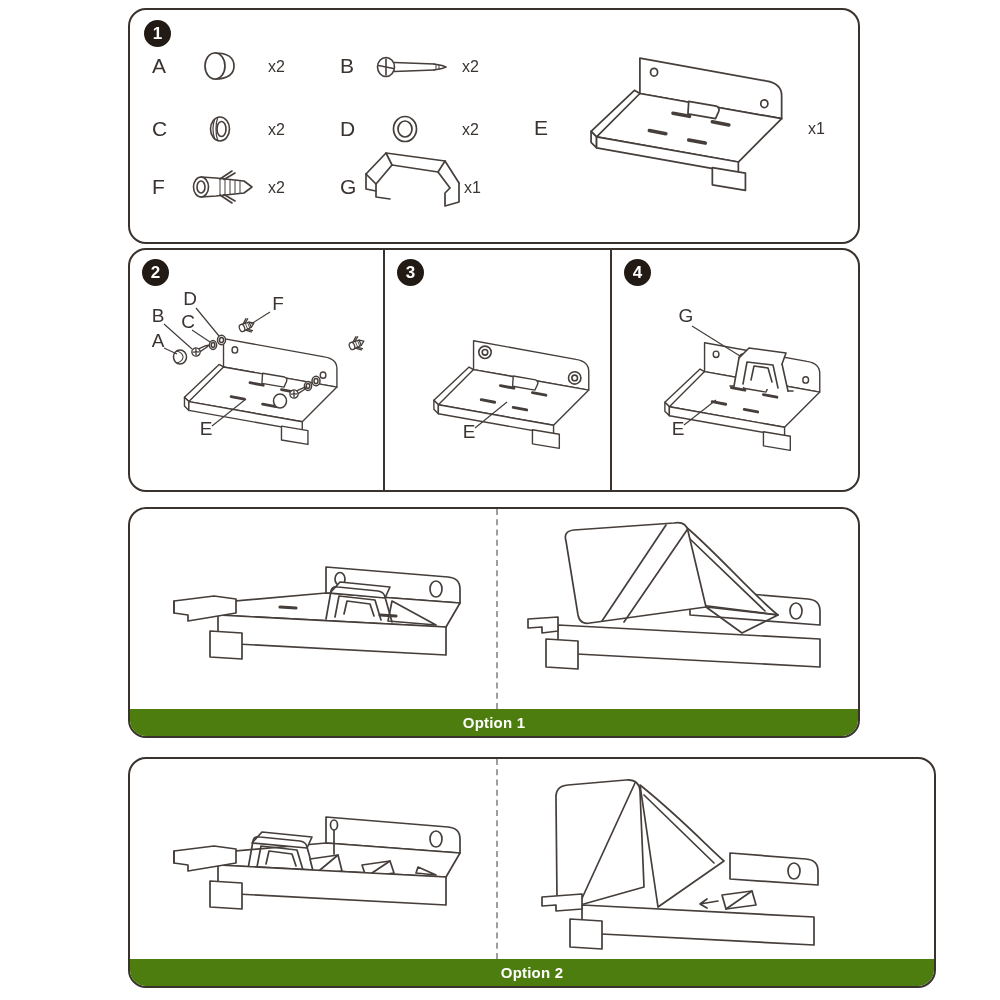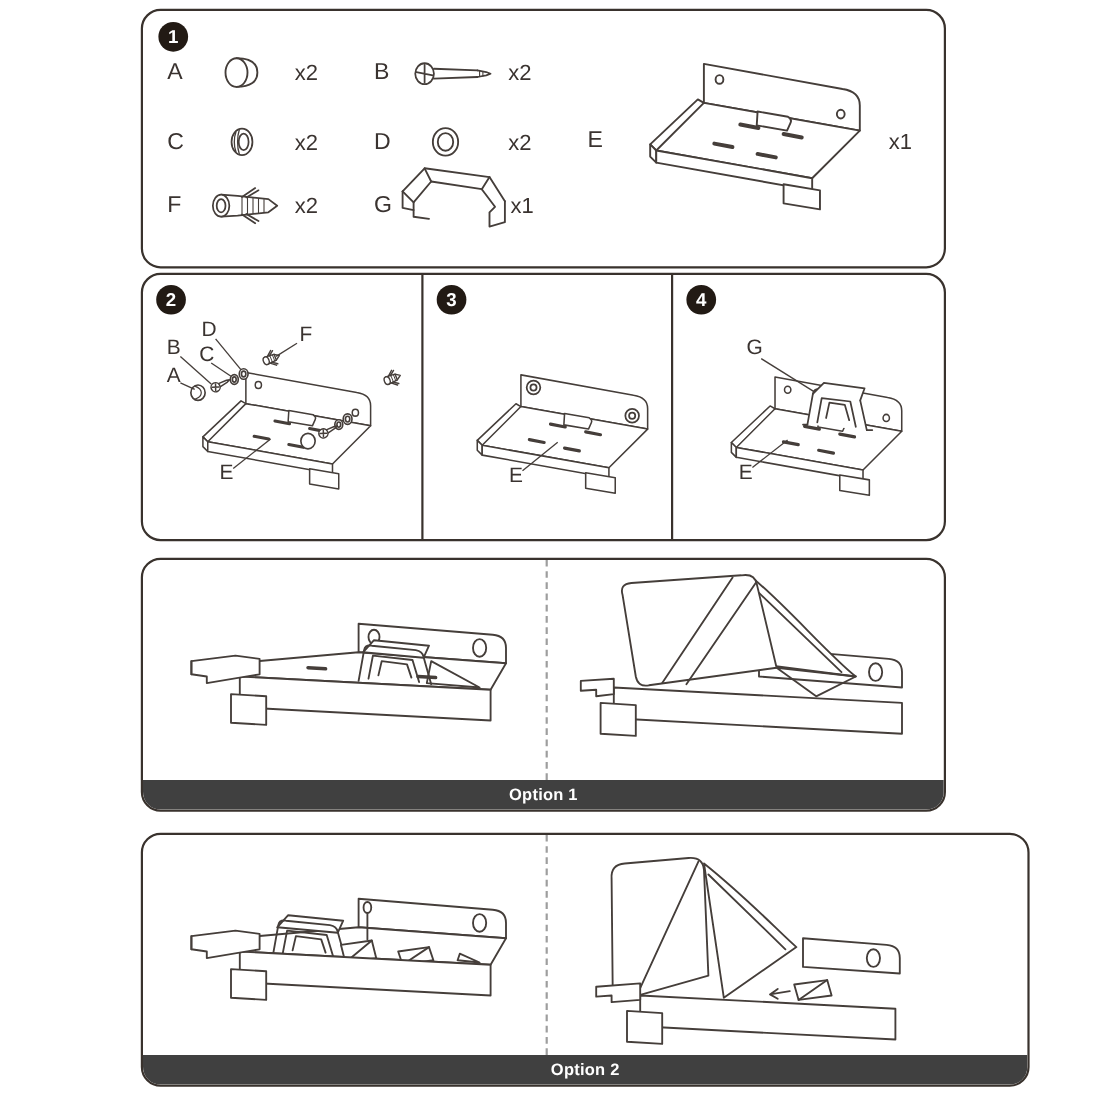--- a/index.html
+++ b/index.html
@@ -4,29 +4,29 @@
 <style>
   html,body{margin:0;padding:0;background:#ffffff;}
   *{box-sizing:border-box;}
   .page{position:relative;width:1000px;height:1000px;background:#ffffff;
         font-family:"Liberation Sans",sans-serif;color:#3a3330;}
   .panel{position:absolute;background:#fff;border:2px solid #39322d;border-radius:18px;}
   .badge{position:absolute;width:27px;height:27px;border-radius:50%;background:#221a14;
          color:#fff;font-weight:bold;font-size:17px;display:flex;align-items:center;
          justify-content:center;line-height:1;}
   .plabel{position:absolute;font-size:21px;line-height:24px;color:#3a3330;}
-  .qty{position:absolute;font-size:20px;line-height:24px;color:#3a3330;}
+  .qty{position:absolute;font-size:16px;line-height:24px;color:#3a3330;}
   .picon{position:absolute;}
   .steps-row{display:flex;overflow:hidden;}
   .step-cell{position:relative;height:100%;}
   .step-cell.sep{border-right:2px solid #39322d;}
   .opt-panel{overflow:hidden;}
   .opt-divider{position:absolute;left:366px;top:0;height:calc(100% - 27px);width:0;
                border-left:2px dashed #9e9e9e;}
-  .opt-bar{position:absolute;left:0;right:0;bottom:0;height:27px;background:#404040;
+  .opt-bar{position:absolute;left:0;right:0;bottom:0;height:27px;background:#4d7c0f;
            border-radius:0 0 14px 14px;display:flex;align-items:center;justify-content:center;}
   .opt-caption{color:#ffffff;font-size:15px;font-weight:bold;letter-spacing:.2px;}
   svg text{font-family:"Liberation Sans",sans-serif;font-size:19px;fill:#3a3330;}
   .draw{stroke:#453e3a;fill:#ffffff;stroke-linejoin:round;stroke-linecap:round;}
 </style>
 </head>
 <body>
 
 <svg width="0" height="0" style="position:absolute" aria-hidden="true">
   <defs>

